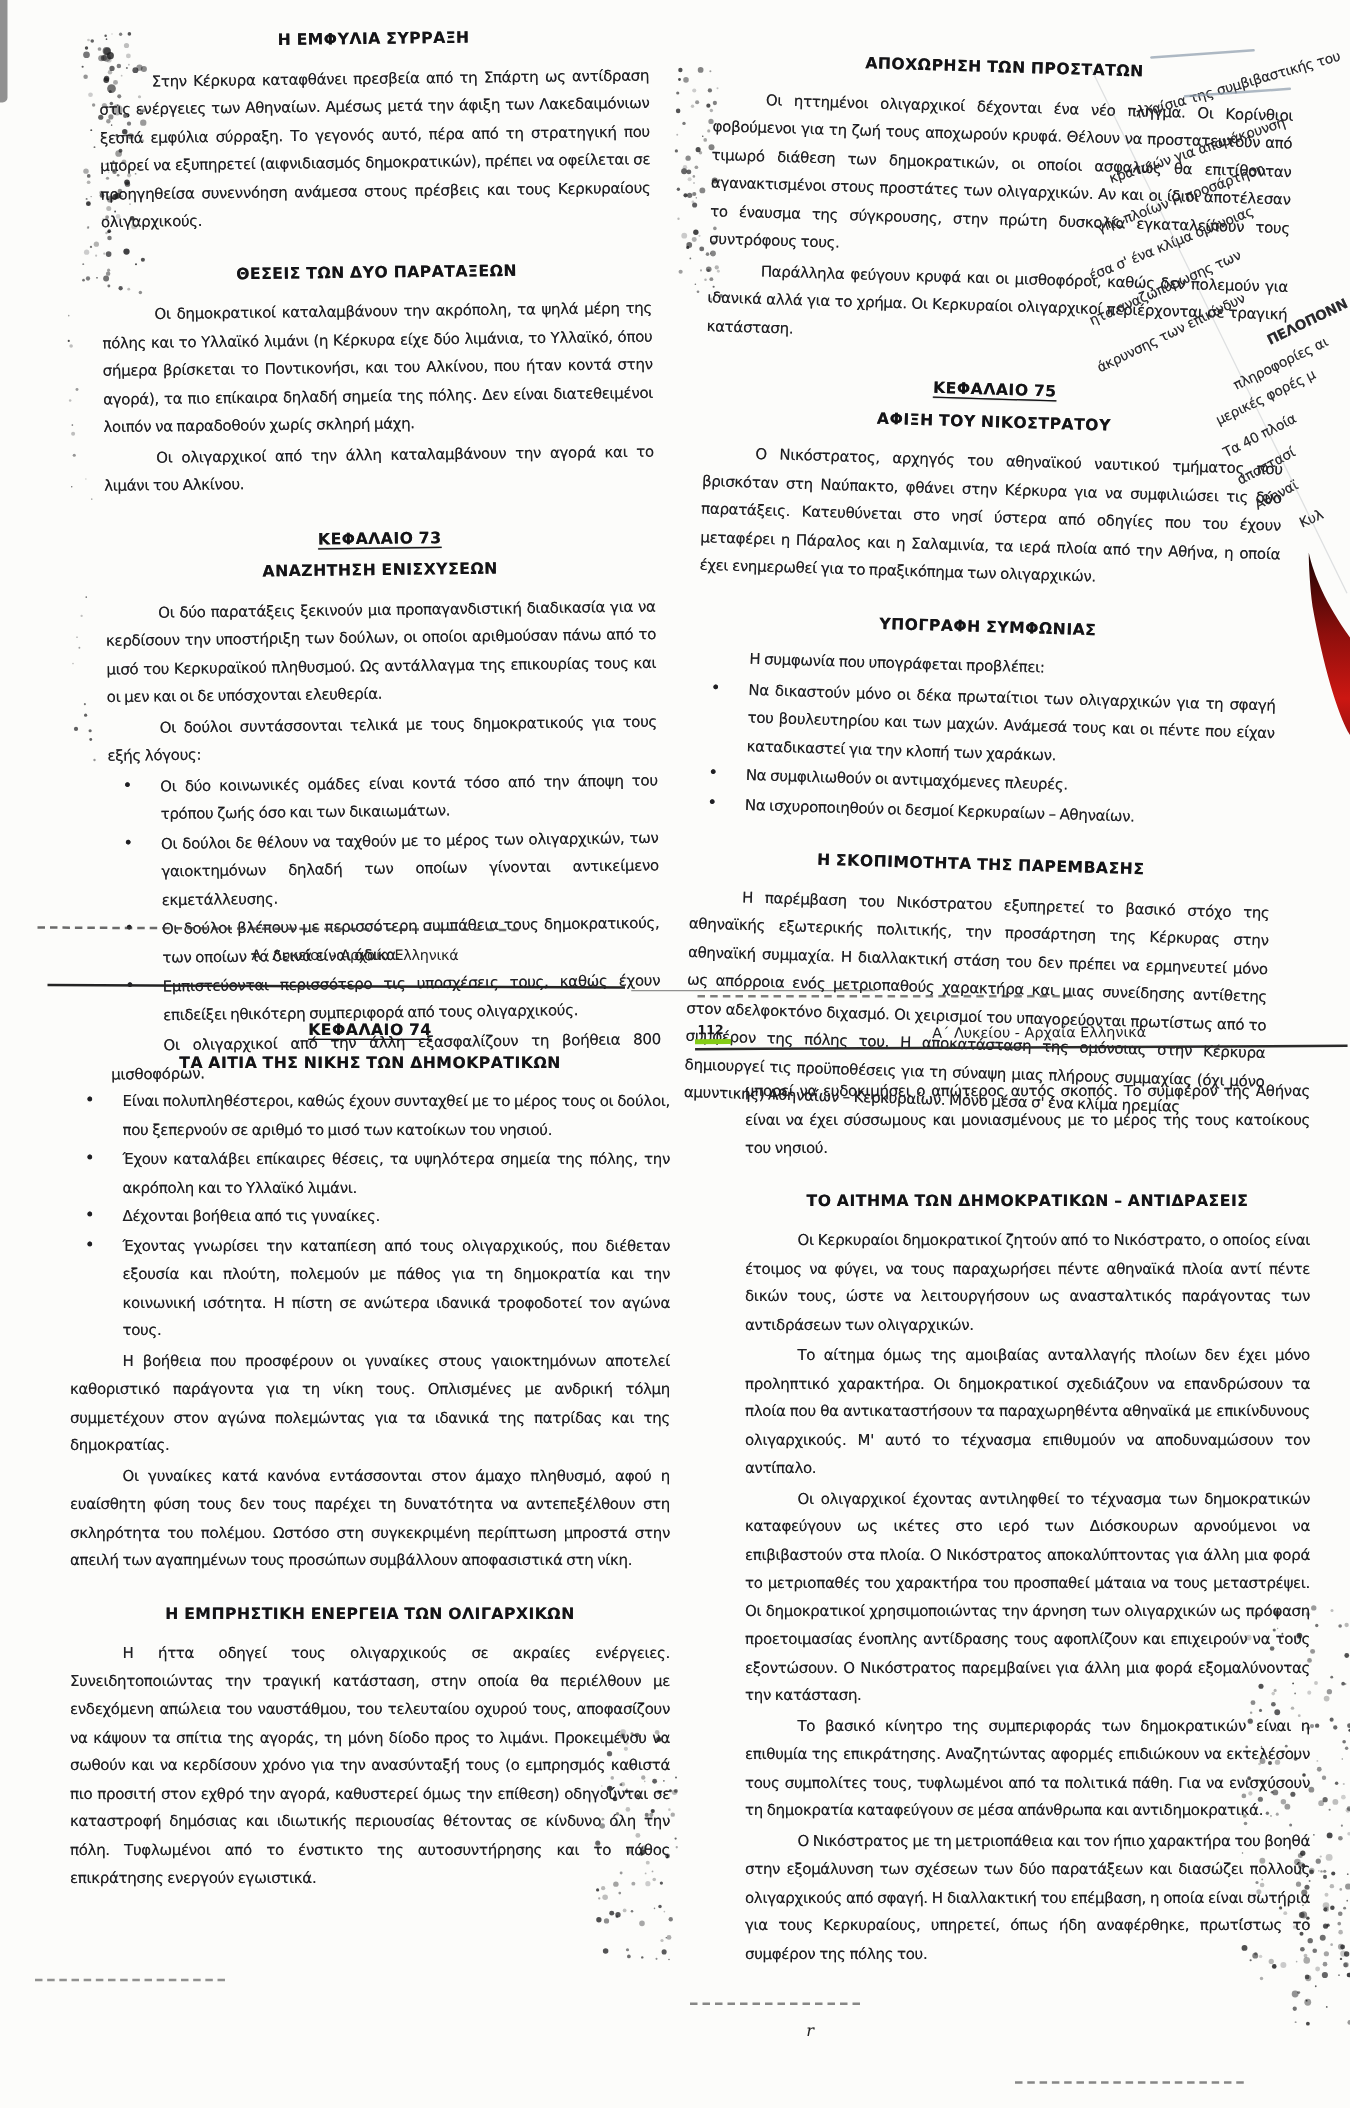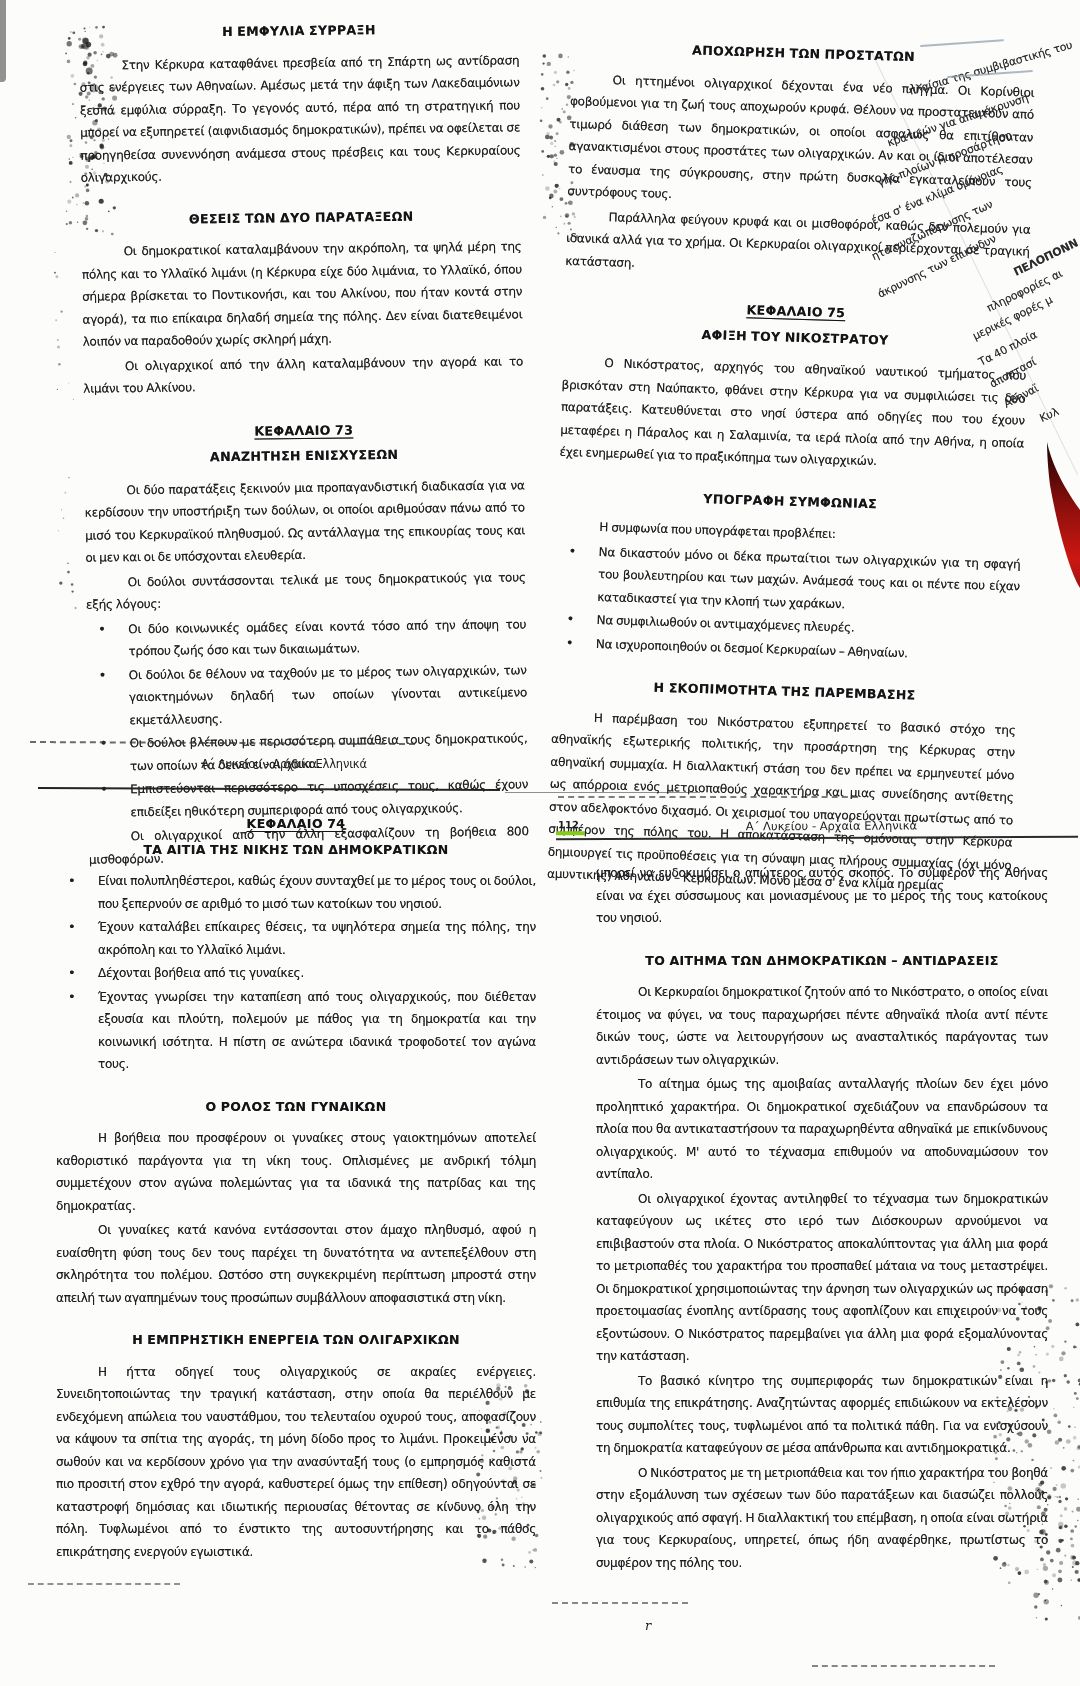--- a/index.html
+++ b/index.html
@@ -85,21 +85,20 @@
 
 <div class="page" id="page-bl" style="left:56px;top:813px;width:480px;">
     <div class="hd chapter">ΚΕΦΑΛΑΙΟ 74</div>
     <div class="hd sub">ΤΑ ΑΙΤΙΑ ΤΗΣ ΝΙΚΗΣ ΤΩΝ ΔΗΜΟΚΡΑΤΙΚΩΝ</div>
     <div class="bullets">
       <div class="bullet">Είναι πολυπληθέστεροι, καθώς έχουν συνταχθεί με το μέρος τους οι δούλοι, που ξεπερνούν σε αριθμό το μισό των κατοίκων του νησιού.</div>
       <div class="bullet">Έχουν καταλάβει επίκαιρες θέσεις, τα υψηλότερα σημεία της πόλης, την ακρόπολη και το Υλλαϊκό λιμάνι.</div>
       <div class="bullet">Δέχονται βοήθεια από τις γυναίκες.</div>
       <div class="bullet">Έχοντας γνωρίσει την καταπίεση από τους ολιγαρχικούς, που διέθεταν εξουσία και πλούτη, πολεμούν με πάθος για τη δημοκρατία και την κοινωνική ισότητα.  Η πίστη σε ανώτερα ιδανικά τροφοδοτεί τον αγώνα τους.</div>
     </div>
-    <div class="hd">Ο ΡΟΛΟΣ ΤΩΝ ΓΥΝΑΙΚΩΝ</div>
     <div class="para">Η βοήθεια που προσφέρουν οι γυναίκες στους γαιοκτημόνων αποτελεί καθοριστικό παράγοντα για τη νίκη τους.  Οπλισμένες με ανδρική τόλμη συμμετέχουν στον αγώνα πολεμώντας για τα ιδανικά της πατρίδας και της δημοκρατίας.</div>
     <div class="para">Οι γυναίκες κατά κανόνα εντάσσονται στον άμαχο πληθυσμό, αφού η ευαίσθητη φύση τους δεν τους παρέχει τη δυνατότητα να αντεπεξέλθουν στη σκληρότητα του πολέμου.  Ωστόσο στη συγκεκριμένη περίπτωση μπροστά στην απειλή των αγαπημένων τους προσώπων συμβάλλουν αποφασιστικά στη νίκη.</div>
     <div class="hd">Η ΕΜΠΡΗΣΤΙΚΗ ΕΝΕΡΓΕΙΑ ΤΩΝ ΟΛΙΓΑΡΧΙΚΩΝ</div>
     <div class="para">Η ήττα οδηγεί τους ολιγαρχικούς σε ακραίες ενέργειες.   Συνειδητοποιώντας την τραγική κατάσταση, στην οποία θα περιέλθουν με ενδεχόμενη απώλεια του ναυστάθμου, του τελευταίου οχυρού τους, αποφασίζουν να κάψουν τα σπίτια της αγοράς, τη μόνη δίοδο προς το λιμάνι.  Προκειμένου να σωθούν και να κερδίσουν χρόνο για την ανασύνταξή τους (ο εμπρησμός καθιστά πιο προσιτή στον εχθρό την αγορά, καθυστερεί όμως την επίθεση) οδηγούνται σε καταστροφή δημόσιας και ιδιωτικής περιουσίας  θέτοντας σε κίνδυνο όλη την πόλη.   Τυφλωμένοι από το ένστικτο της αυτοσυντήρησης και το πάθος επικράτησης ενεργούν εγωιστικά.</div>
   </div>
 
 <div class="page" id="page-br" style="left:596px;top:862px;width:452px;">
     <div class="para noindent">μπορεί να ευδοκιμήσει ο απώτερος αυτός σκοπός.  Το συμφέρον της Αθήνας είναι να έχει σύσσωμους και μονιασμένους με το μέρος της τους κατοίκους του νησιού.</div>
     <div class="hd">ΤΟ ΑΙΤΗΜΑ ΤΩΝ ΔΗΜΟΚΡΑΤΙΚΩΝ – ΑΝΤΙΔΡΑΣΕΙΣ</div>
     <div class="para">Οι Κερκυραίοι δημοκρατικοί ζητούν από το Νικόστρατο, ο οποίος είναι έτοιμος να φύγει, να τους παραχωρήσει πέντε αθηναϊκά πλοία αντί πέντε δικών τους, ώστε να λειτουργήσουν ως ανασταλτικός παράγοντας των αντιδράσεων των ολιγαρχικών.</div>

